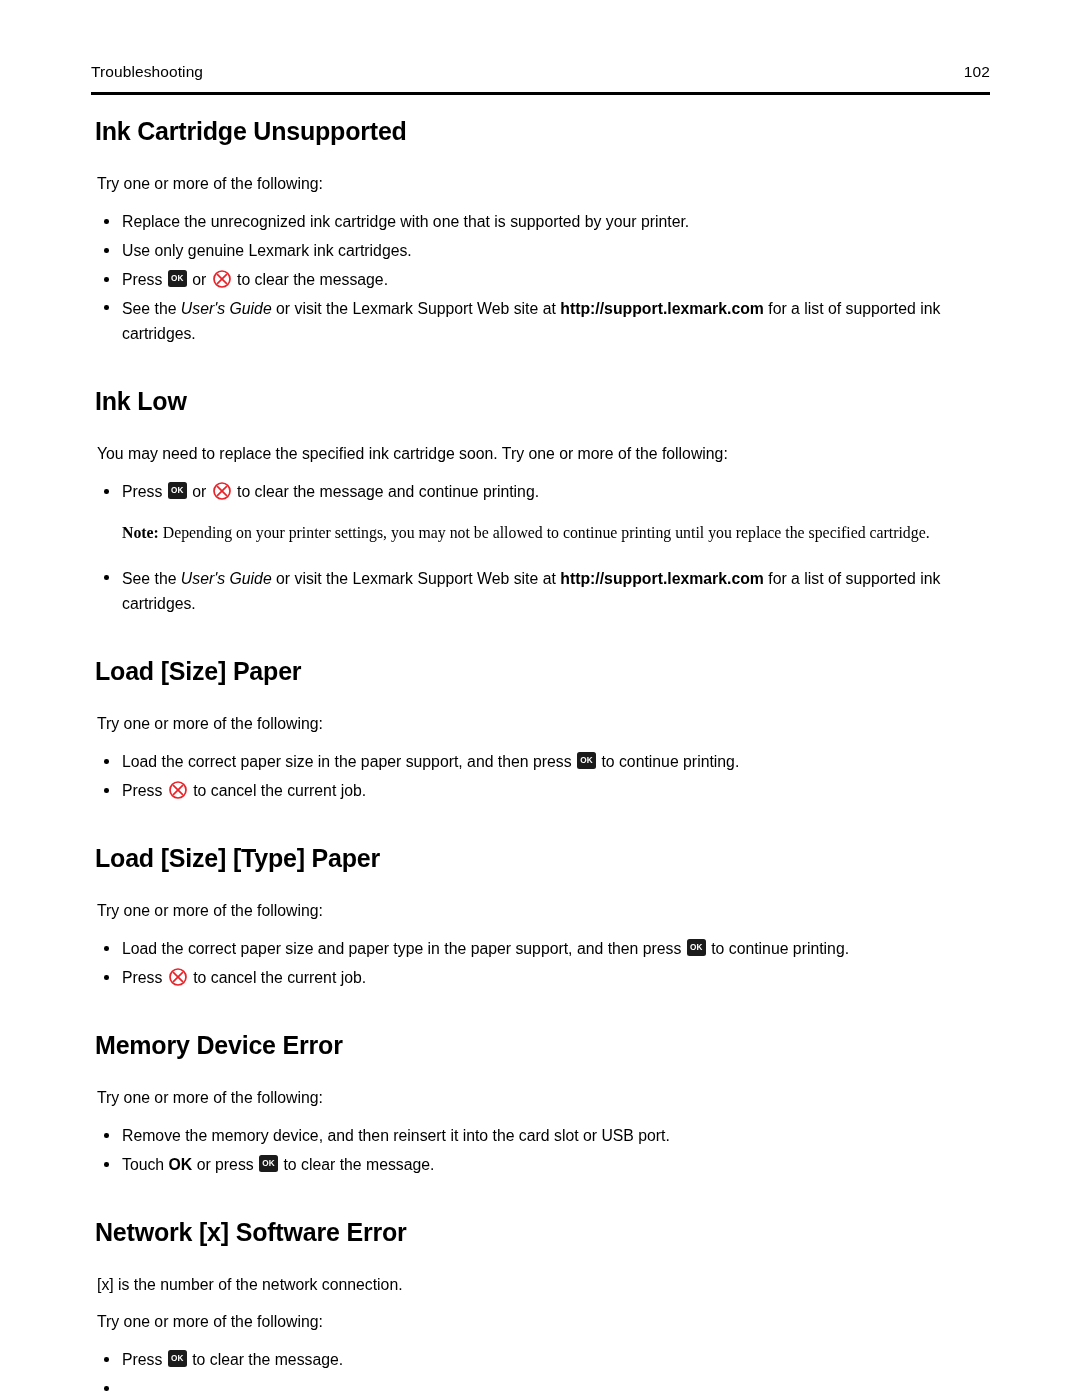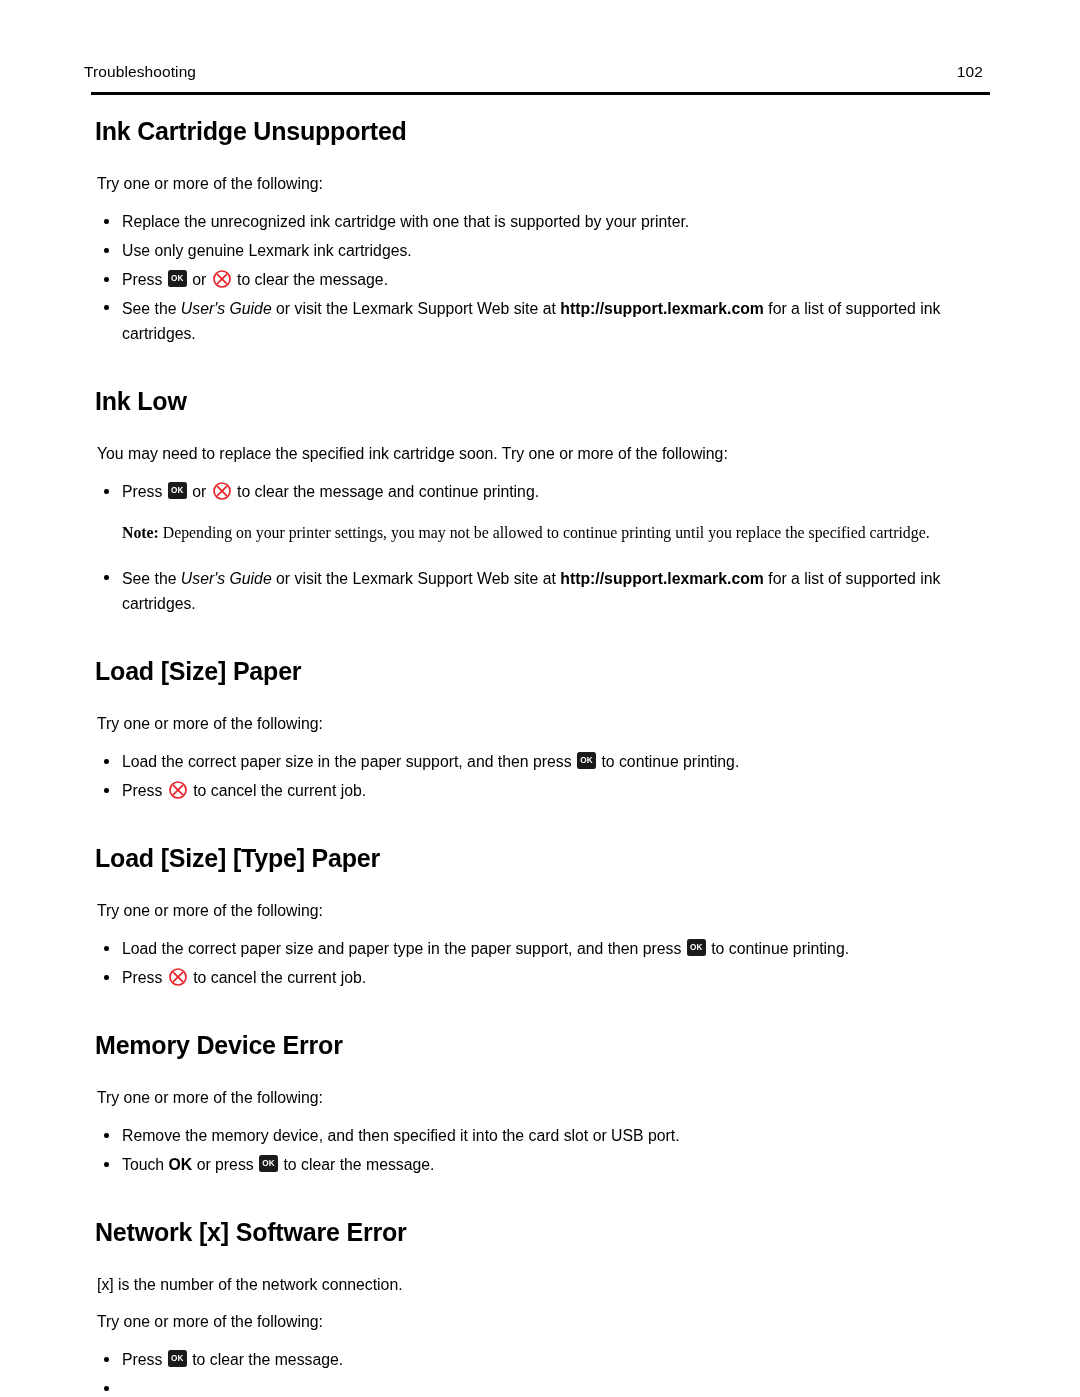--- a/index.html
+++ b/index.html
@@ -19,21 +19,21 @@
     width: 1080px;
     height: 1397px;
     box-sizing: border-box;
     padding: 0;
     overflow: hidden;
   }
 
   
   .page-header {
     position: absolute;
-    left: 84px;
+    left: 91px;
     top: 62px;
     width: 899px;
     display: flex;
     align-items: baseline;
     justify-content: space-between;
     font-size: 15.5px;
     line-height: 20px;
     color: #000;
   }
   .page-header .hdr-title { letter-spacing: 0.1px; }
@@ -277,21 +277,21 @@
     <div class="sp-section-gap"></div>
 
     <section class="block">
       <h2 class="section-title">Memory Device Error</h2>
       <div class="sp-title-first"></div>
       <p class="body-text">Try one or more of the following:</p>
       <div class="sp-after-intro"></div>
       <ul class="bullets">
         <li>
           <span class="bullet-dot"></span>
-          <span>Remove the memory device, and then specified it into the card slot or USB port.</span>
+          <span>Remove the memory device, and then reinsert it into the card slot or USB port.</span>
         </li>
         <li>
           <span class="bullet-dot"></span>
           <span>Touch </span><span class="bold">OK</span><span> or press </span><span class="icon-ok"></span><span> to clear the message.</span>
         </li>
       </ul>
     </section>
 
     <div class="sp-section-gap"></div>
 

